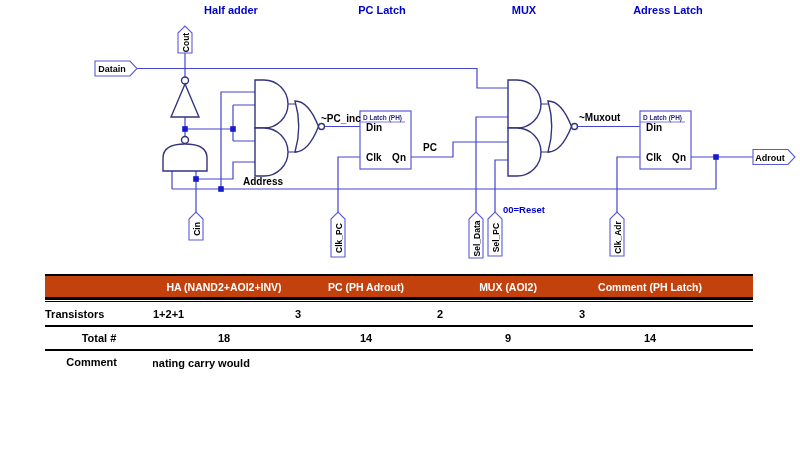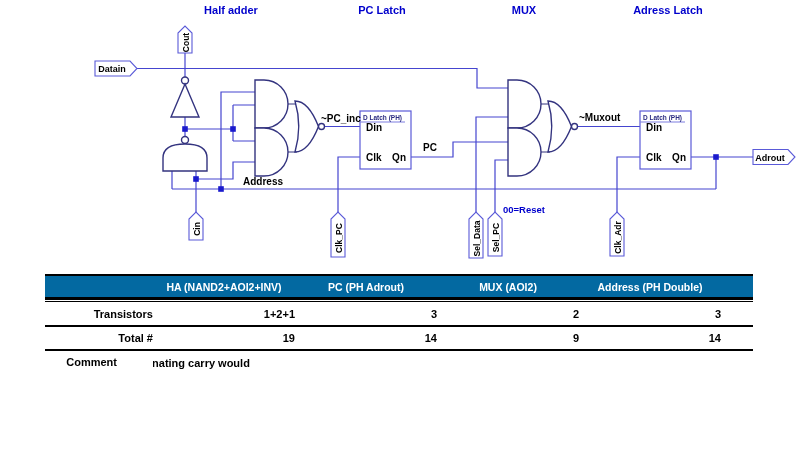--- a/index.html
+++ b/index.html
@@ -10,26 +10,26 @@
   .port-text{font-size:9px;}
   .port-text-v{font-size:8.5px;}
   .net-label{font-size:10px;}
   .latch-title{font-size:6.5px;}
   .pin-label{font-size:10px;}
   .reset-label{font-size:9.5px;}
 
   table.spec{width:708px;margin:2px 0 0 45px;border-collapse:separate;border-spacing:0;
              table-layout:fixed;font-size:11px;font-weight:bold;color:#000;}
   table.spec th,table.spec td{padding:0;overflow:hidden;white-space:nowrap;}
-  tr.head th{background:#0369a1;color:#fff;font-size:10.5px;font-weight:bold;
+  tr.head th{background:#c2410c;color:#fff;font-size:10.5px;font-weight:bold;
              height:21px;border-top:2.5px solid #000;border-bottom:3px solid #000;text-align:center;}
   tr.rule1 td{height:1px;border-bottom:1px solid #000;line-height:0;font-size:0;}
-  tr.datarow td{height:23px;text-align:right;}
+  tr.datarow td{height:23px;text-align:left;}
   td.rowlabel{text-align:right;padding-right:10px;}
-  tr.totalrow td{height:22px;text-align:right;border-top:2px solid #000;border-bottom:2px solid #000;}
+  tr.totalrow td{height:22px;text-align:center;border-top:2px solid #000;border-bottom:2px solid #000;}
   tr.commentrow td{vertical-align:top;padding-top:5px;height:46px;border-bottom:2.5px solid #000;}
   tr.commentrow td.rowlabel{padding-right:36px;}
   .comment-body{text-align:left;line-height:14px;margin-left:-26px;}
 </style>
 </head>
 <body>
 
 <div id="page">
 
   <svg width="800" height="268" viewBox="0 0 800 268">
@@ -154,39 +154,39 @@
       <col style="width:142px">
         <col style="width:142px">
         <col style="width:32px">
     </colgroup>
     <tbody>
       <tr class="head">
         <th></th>
         <th>HA (NAND2+AOI2+INV)</th>
         <th>PC (PH Adrout)</th>
         <th>MUX (AOI2)</th>
-        <th>Address (PH Double)</th>
+        <th>Comment (PH Latch)</th>
         <th></th>
       </tr>
       <tr class="rule1">
           <td colspan="6"></td>
         </tr>
 
       <tr class="datarow">
         <td class="rowlabel">Transistors</td>
         <td>1+2+1</td>
         <td>3</td>
         <td>2</td>
         <td>3</td>
         <td></td>
       </tr>
 
       <tr class="totalrow">
         <td class="rowlabel">Total #</td>
-        <td>19</td>
+        <td>18</td>
         <td>14</td>
         <td>9</td>
         <td>14</td>
         <td></td>
       </tr>
 
       <tr class="commentrow">
         <td class="rowlabel">Comment</td>
         <td colspan="5">
           <div class="comment-body">

